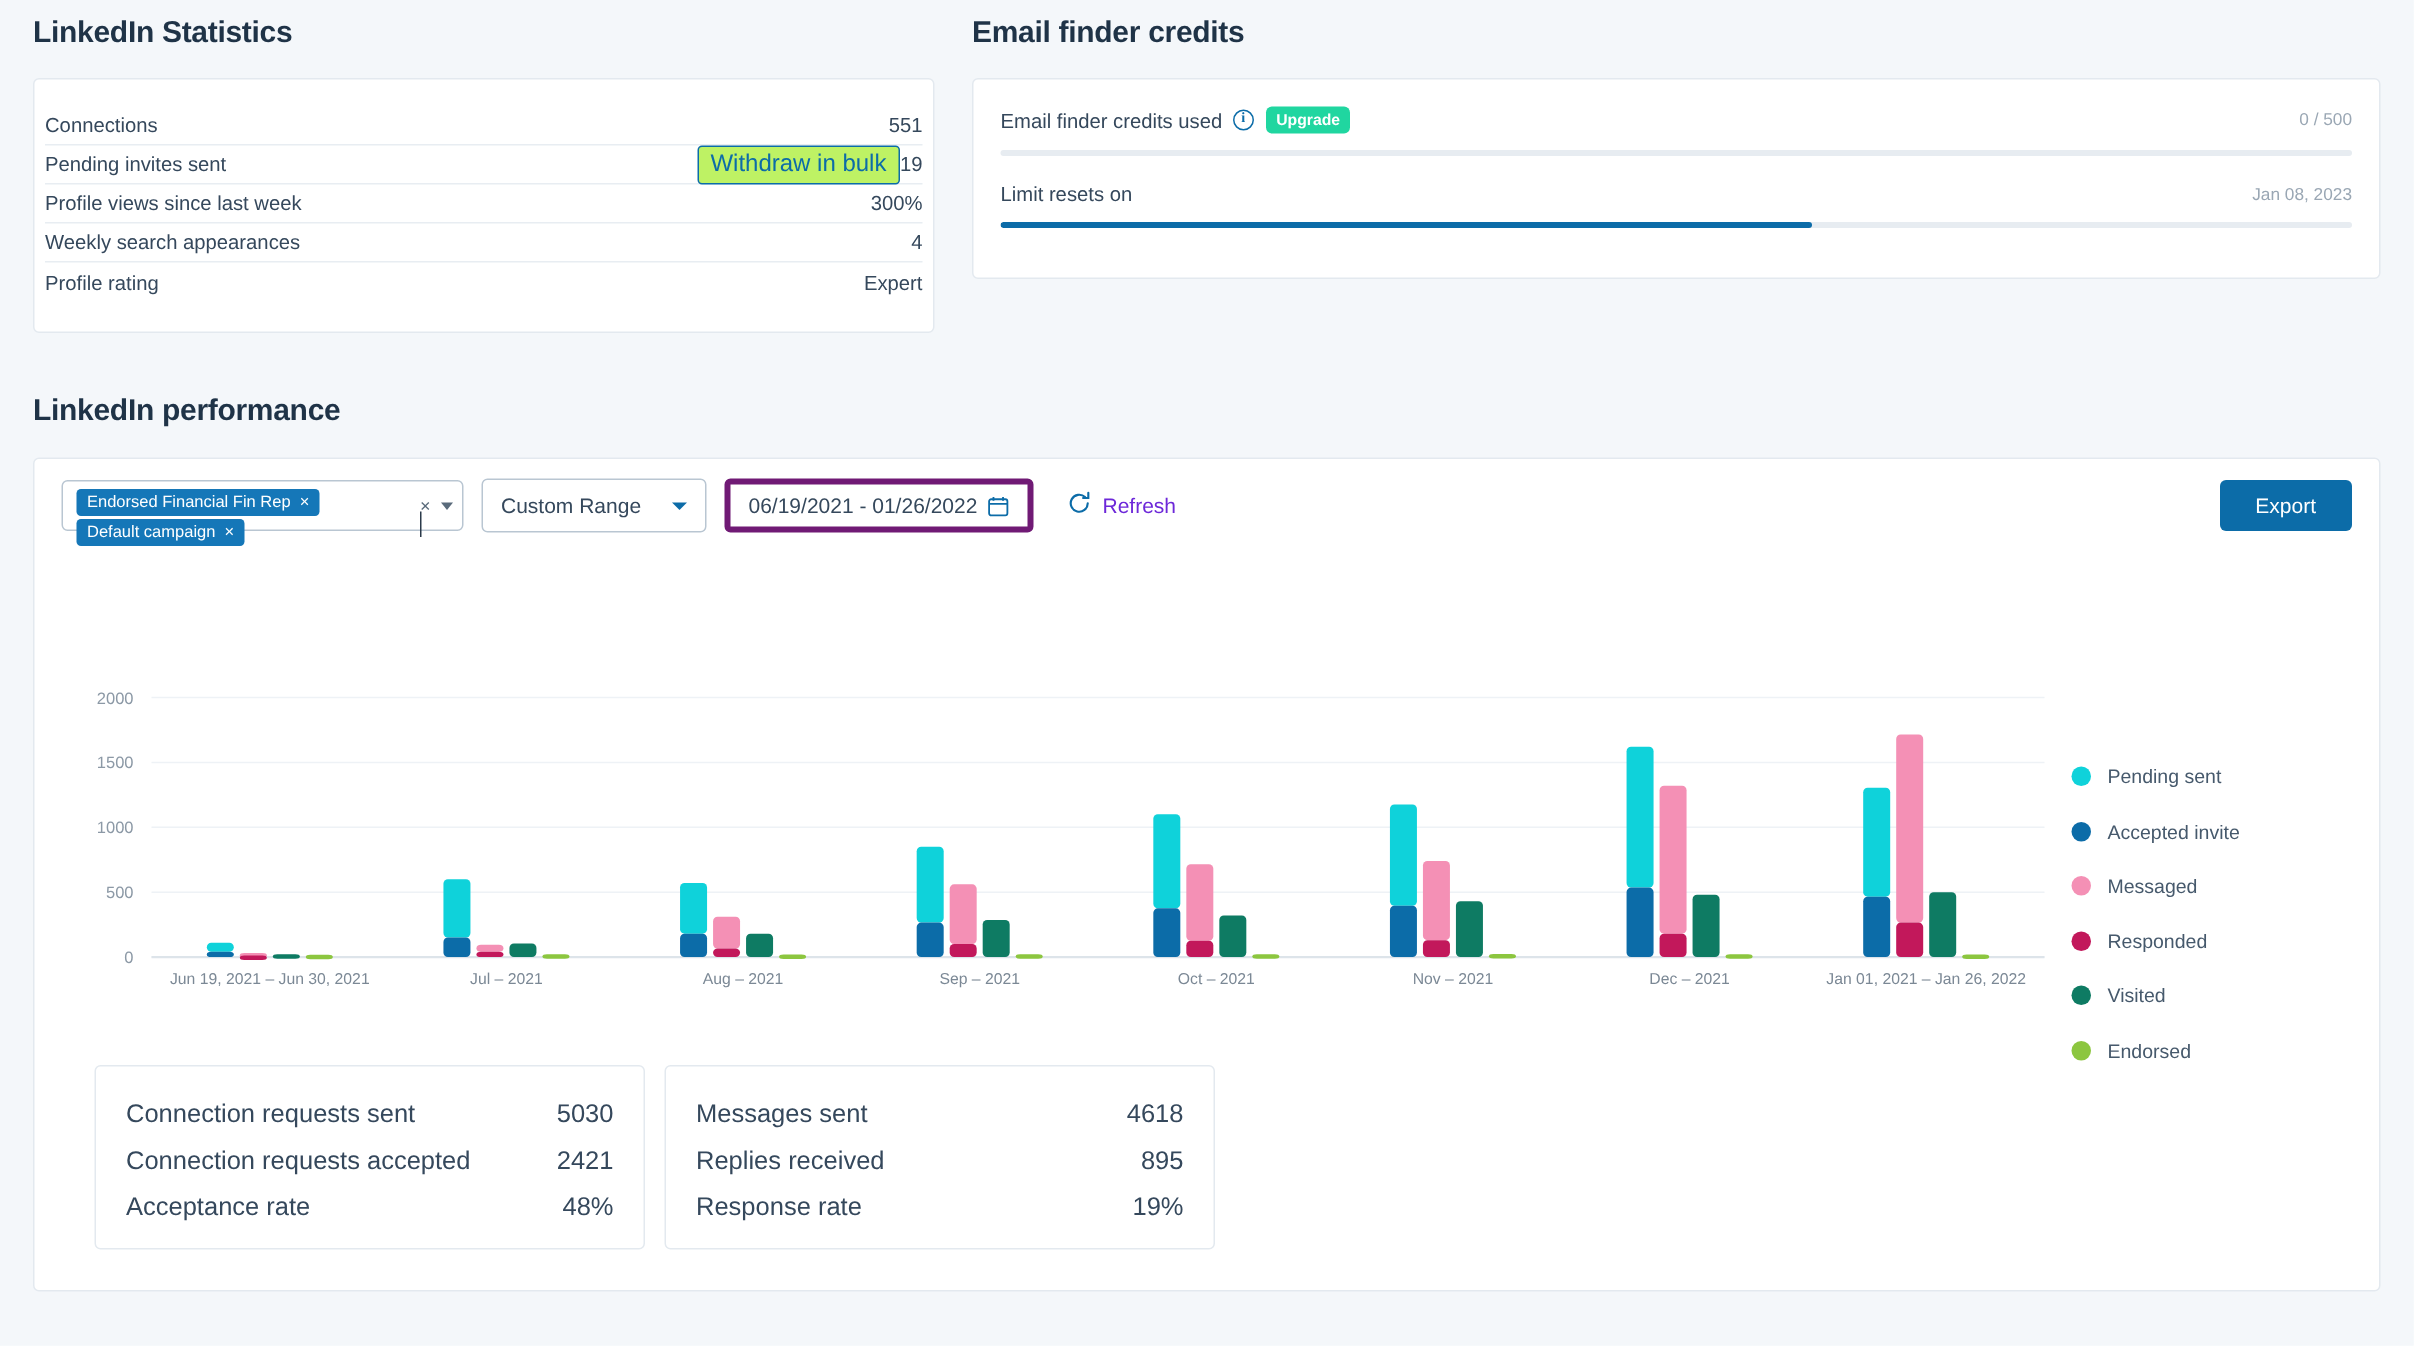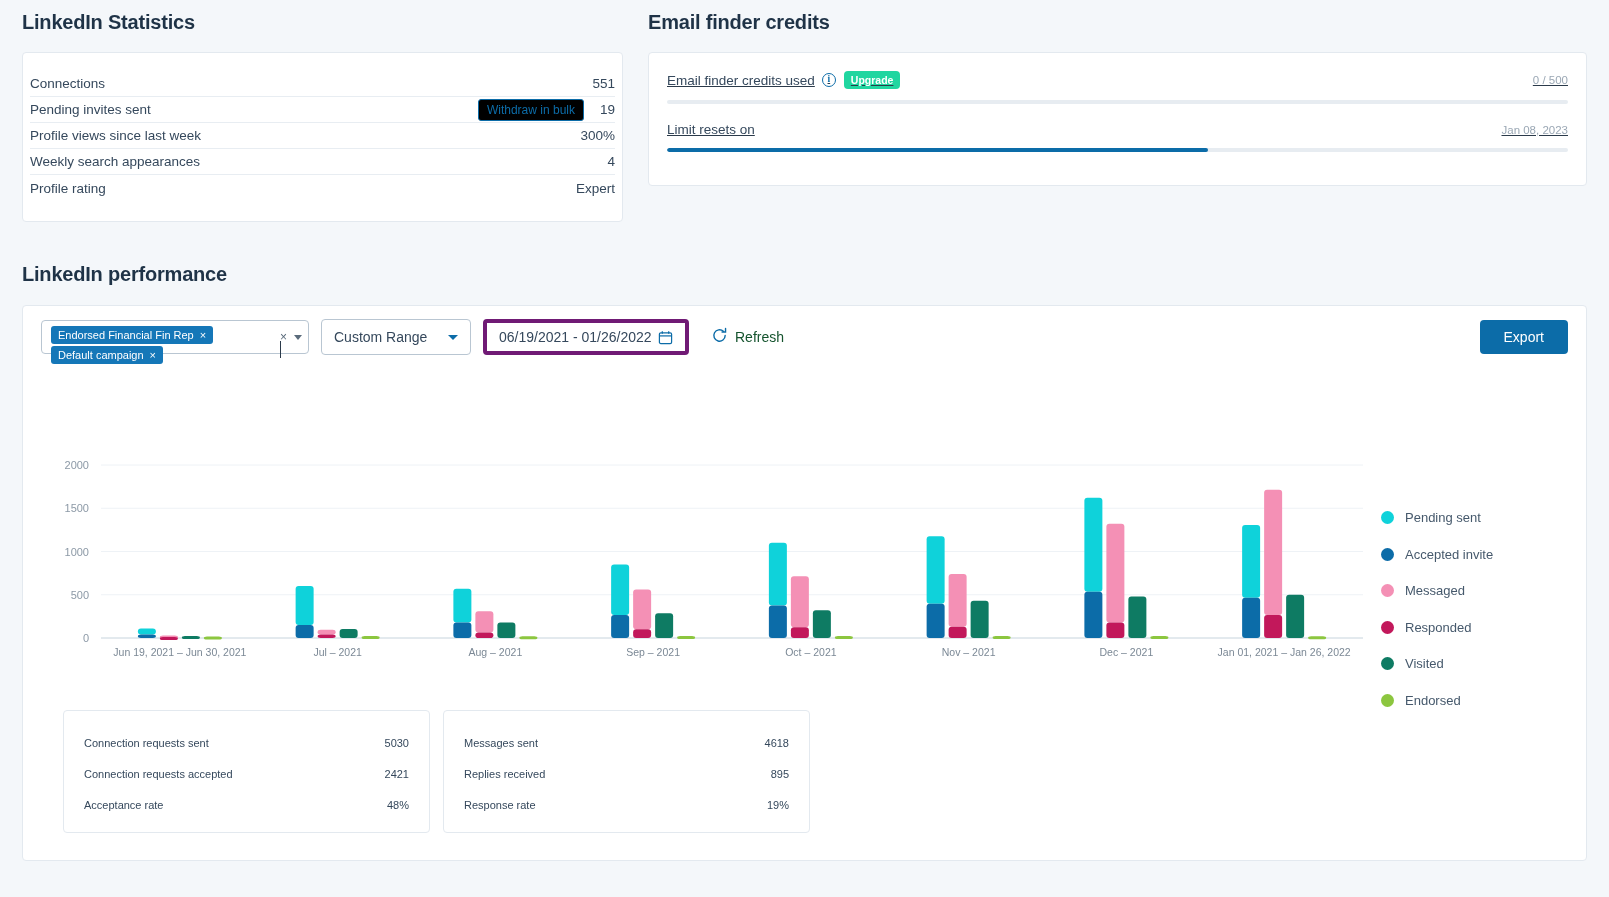--- a/index.html
+++ b/index.html
@@ -42,38 +42,38 @@
     color: #35485c;
   }
   .stat-row:last-child { border-bottom: none; }
   .stat-row .sp { flex: 1; }
   .stat-label { white-space: nowrap; }
   .stat-value { font-size: 13.5px; color: #35485c; white-space: nowrap; }
   #stats-card .stat-row:first-child { margin-top: 18px; }
   .withdraw-btn {
     border: 1px solid #0c6ca8;
     color: #0c6ca8;
-    background: #000000;
+    background: #bef264;
     border-radius: 3px;
-    font-size: 12px;
+    font-size: 16px;
     padding: 3px 8px;
-    margin-right: 16px;
+    margin-right: 0;
     cursor: pointer;
     font-family: "Liberation Sans", sans-serif;
     white-space: nowrap;
   }
 
   
   #credits-title { position: absolute; left: 648px; top: 11px; }
   #credits-card {
     position: absolute; left: 648px; top: 52px;
     width: 939px; height: 134px;
     padding: 0 18px;
   }
-  .credit-block { margin-top: 18px; text-decoration: underline; }
+  .credit-block { margin-top: 18px; }
   .credit-head {
     display: flex; align-items: center;
     font-size: 13.5px; color: #35485c;
   }
   .credit-head .sp { flex: 1; }
   .credit-right { font-size: 11.5px; color: #9aa7b4; }
   .info-icon {
     width: 14px; height: 14px; border-radius: 50%;
     border: 1.4px solid #0c6ca8; color: #0c6ca8;
     font-size: 9.5px; line-height: 11px; text-align: center;
@@ -151,21 +151,21 @@
     margin-left: 12px; width: 206px; height: 36px;
     border: 4px solid #701a75; border-radius: 4px;
     background: #fff; display: flex; align-items: center;
     padding: 0 12px; font-size: 14px; color: #35485c;
     cursor: pointer;
   }
   .date-box .sp { flex: 1; }
   .cal-icon { width: 15px; height: 15px; }
   .refresh-btn {
     margin-left: 22px; display: flex; align-items: center;
-    color: #14532d; font-size: 14px; cursor: pointer; gap: 7px;
+    color: #6d28d9; font-size: 14px; cursor: pointer; gap: 7px;
   }
   .export-btn {
     position: absolute; right: 18px; top: 14px;
     background: #0c6ca8; color: #fff;
     border: none; border-radius: 4px;
     font-size: 14px; padding: 9px 24px; cursor: pointer;
     font-family: Liberation Sans, sans-serif;
   }
 
   
@@ -187,21 +187,21 @@
   .sum-card {
     background: #fff; border: 1px solid #e3e9ef; border-radius: 4px;
     padding: 16px 20px;
     height: 123px;
   }
   #sum-0 { width: 367px; }
   #sum-1 { width: 367px; }
   #sum-2 { width: 367px; }
   .sum-row {
     display: flex; align-items: center;
-    font-size: 11px; color: #35485c;
+    font-size: 17px; color: #35485c;
     height: 31px;
   }
   .sum-row .sp { flex: 1; }
 </style>
 </head>
 <body>
 
 <div class="page">
 
   <div class="section-title" id="stats-title">LinkedIn Statistics</div>

